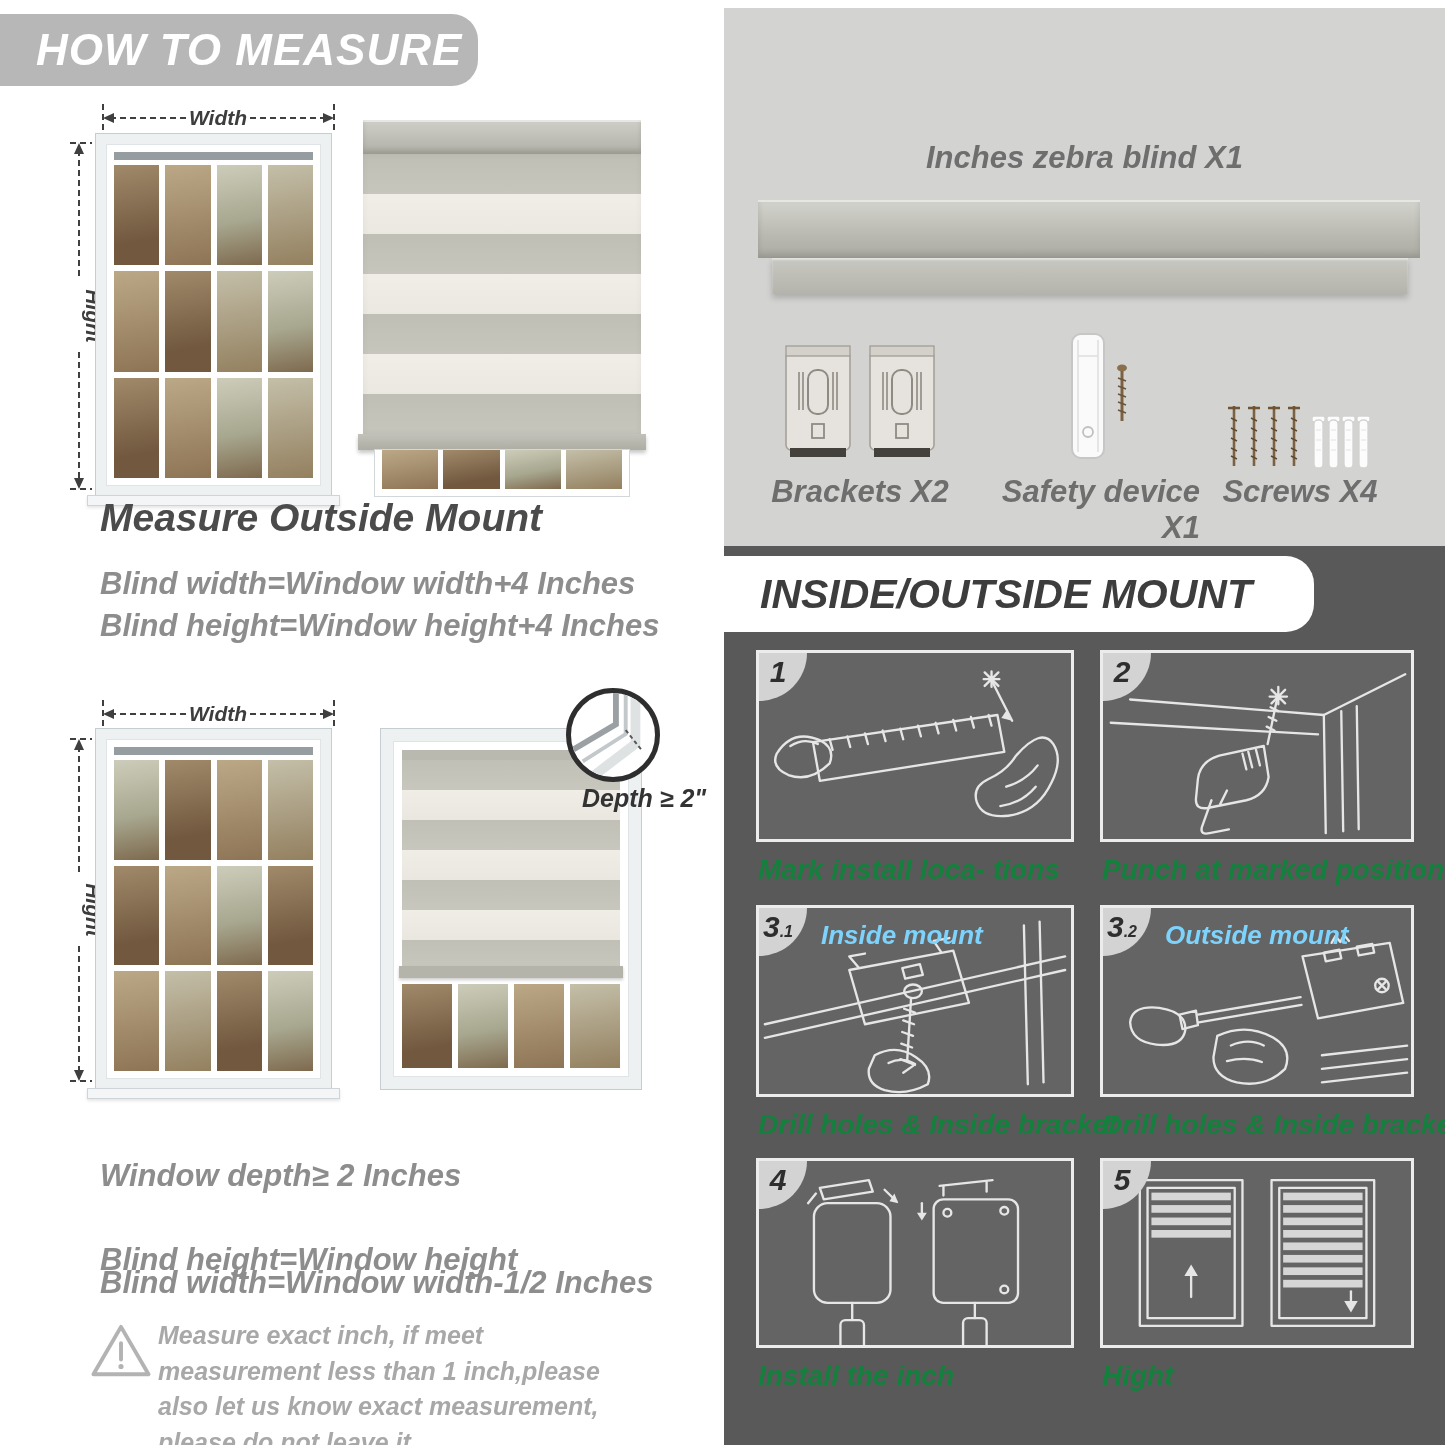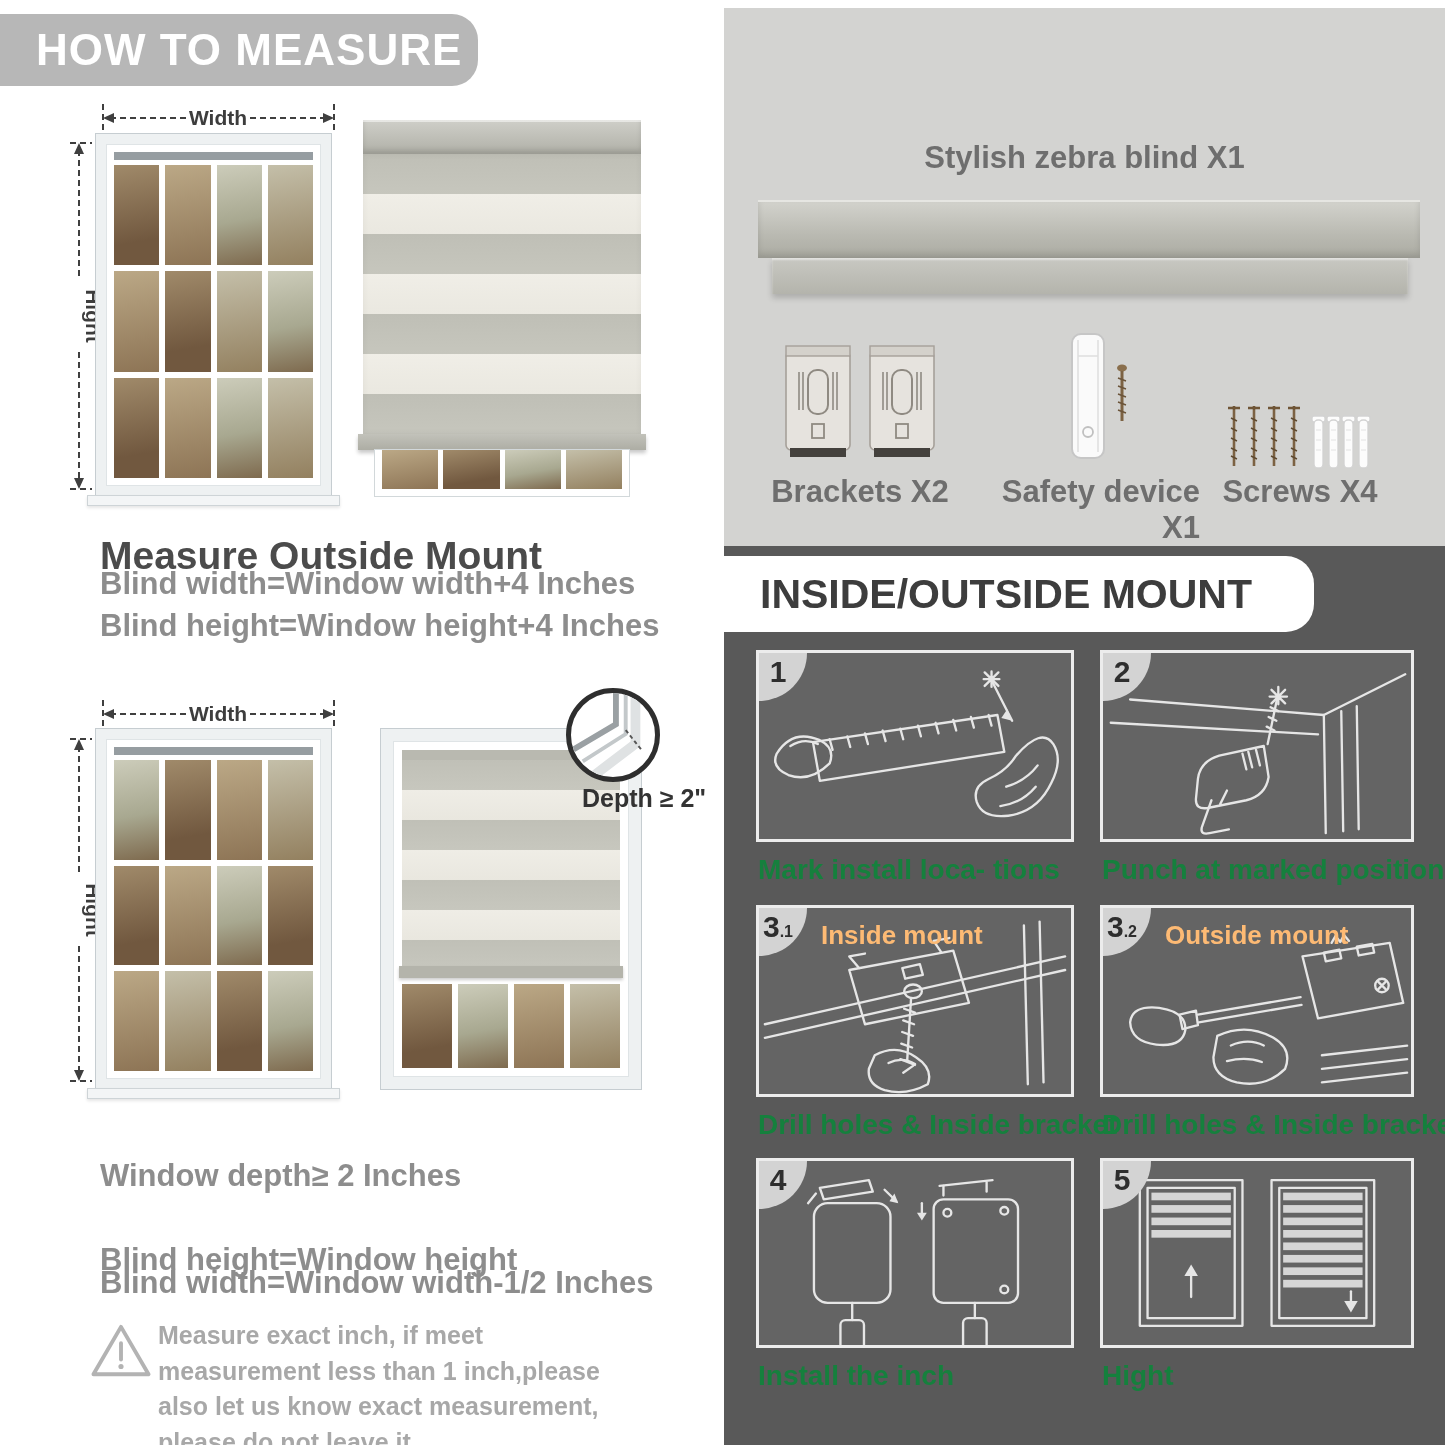--- a/index.html
+++ b/index.html
@@ -1,18 +1,18 @@
 <!DOCTYPE html>
 <html><head>
 <meta charset="utf-8">
 <style>
   * { box-sizing: border-box; margin: 0; padding: 0; }
   html,body { background:#fff; }
   body { font-family: "Liberation Sans", sans-serif; }
-  .canvas { position:relative; width:1445px; height:1445px; background:#fff; overflow:hidden; }
+  .canvas { position:relative; width:1445px; height:1445px; background:#fff; overflow:hidden;font-style:italic; }
 
   
   .hdr-left { position:absolute; left:0; top:14px; width:478px; height:72px;
     background:#b7b7b7; border-radius:0 26px 26px 0; display:flex; align-items:center;
     padding-left:36px; color:#fff; font-size:44px; font-weight:bold; letter-spacing:1px; }
 
   .sec-title { position:absolute; font-size:39px; font-weight:bold; color:#4b4b4b; }
   .formula  { position:absolute; font-size:31px; font-weight:bold; color:#8d8d8d; white-space:nowrap; }
 
   .arrow-svg { position:absolute; overflow:visible; }
@@ -83,21 +83,21 @@
   .right-dark { position:absolute; left:724px; top:546px; width:721px; height:899px; background:#595959; }
   .hdr-mount { position:absolute; left:724px; top:556px; width:590px; height:76px; background:#fff;
     border-radius:0 28px 28px 0; display:flex; align-items:center; padding-left:36px;
     color:#3d3d3d; font-size:41px; font-weight:bold; }
   .step { position:absolute; background:#646464; border:3px solid #ececec; overflow:hidden; }
   .badge { position:absolute; left:0; top:0; width:48px; height:48px; background:#d3d3d3;
     border-radius:0 0 100% 0; color:#2e2e2e; display:flex; align-items:center; justify-content:center;
     padding:0 10px 10px 0; z-index:3; }
   .bnum { font-size:30px; font-weight:bold; }
   .bsub { font-size:16px; font-weight:bold; margin-top:10px; }
-  .plabel { position:absolute; left:62px; top:12px; font-size:26px; font-weight:bold; color:#fdba74; z-index:3; white-space:nowrap; }
+  .plabel { position:absolute; left:62px; top:12px; font-size:26px; font-weight:bold; color:#7dd3fc; z-index:3; white-space:nowrap; }
   .caption { position:absolute; font-size:28px; font-weight:bold; color:#15803d; white-space:nowrap; }
   .art { position:absolute; inset:0; width:100%; height:100%; }
   .art path, .art line, .art rect, .art circle, .art ellipse {
     stroke:#e6e6e6; stroke-width:2.4; fill:none; stroke-linecap:round; stroke-linejoin:round; }
   .art .fill { fill:#e6e6e6; stroke:none; }
   .art .stripe { fill:#d6d6d6; stroke:none; }
 </style>
 </head>
 <body>
 
@@ -153,21 +153,21 @@
     <div class="stripes1"></div>
     <div class="rail-bot"></div>
     <div class="under">
       <div class="pane p2"></div>
       <div class="pane p1"></div>
       <div class="pane p3"></div>
       <div class="pane p4"></div>
     </div>
   </div>
 
-  <div class="sec-title" style="left:100px; top:534px;">Measure Outside Mount</div>
+  <div class="sec-title" style="left:100px; top:496px;">Measure Outside Mount</div>
   <div class="formula" style="left:100px; top:566px;">Blind width=Window width+4 Inches</div>
   <div class="formula" style="left:100px; top:608px;">Blind height=Window height+4 Inches</div>
 
   <svg class="arrow-svg" style="left:100px; top:700px;" width="237" height="26" viewBox="0 0 237 26">
     <line class="dash" x1="3" y1="0" x2="3" y2="26"></line>
     <line class="dash" x1="234" y1="0" x2="234" y2="26"></line>
     <line class="dash" x1="10" y1="14" x2="86" y2="14"></line>
     <line class="dash" x1="150" y1="14" x2="228" y2="14"></line>
     <polygon class="head" points="3,14 14,9 14,19"></polygon>
     <polygon class="head" points="234,14 223,9 223,19"></polygon>
@@ -234,21 +234,21 @@
   <div class="formula" style="left:100px; top:1242px;">Blind height=Window height</div>
 
   <svg class="warn-tri" width="62" height="58" viewBox="0 0 72 66">
     <path d="M36,5 L68,60 L4,60 Z" stroke="#b3b3b3" stroke-width="4.5" fill="none" stroke-linejoin="round"></path>
     <path d="M36,24 V43" stroke="#b3b3b3" stroke-width="4.5" fill="none" stroke-linecap="round"></path>
     <circle cx="36" cy="51" r="3" fill="#b3b3b3" stroke="none"></circle>
   </svg>
   <div class="warn-text">Measure exact inch, if meet measurement less than 1 inch,please also let us know exact measurement, please do not leave it</div>
 
   <div class="right-gray"></div>
-  <div class="blind-x1">Stylish zebra blind X1</div>
+  <div class="blind-x1">Inches zebra blind X1</div>
   <div class="headrail-a"></div>
   <div class="headrail-b"></div>
 
   <svg class="acc" style="left:782px; top:342px;" width="156" height="126" viewBox="0 0 156 126">
     <g>
       <rect x="4" y="10" width="64" height="98" rx="5" fill="#e6e3de" stroke="#a6a099" stroke-width="1.6"></rect>
       <rect x="4" y="4" width="64" height="10" fill="#d4d1cb" stroke="#a6a099" stroke-width="1.4"></rect>
       <rect x="26" y="28" width="20" height="44" rx="9" fill="none" stroke="#8f8a82" stroke-width="2"></rect>
       <path d="M17,30 v38 M21,30 v38 M51,30 v38 M55,30 v38" stroke="#8f8a82" stroke-width="1.6" fill="none"></path>
       <rect x="30" y="82" width="12" height="14" fill="none" stroke="#8f8a82" stroke-width="1.8"></rect>

